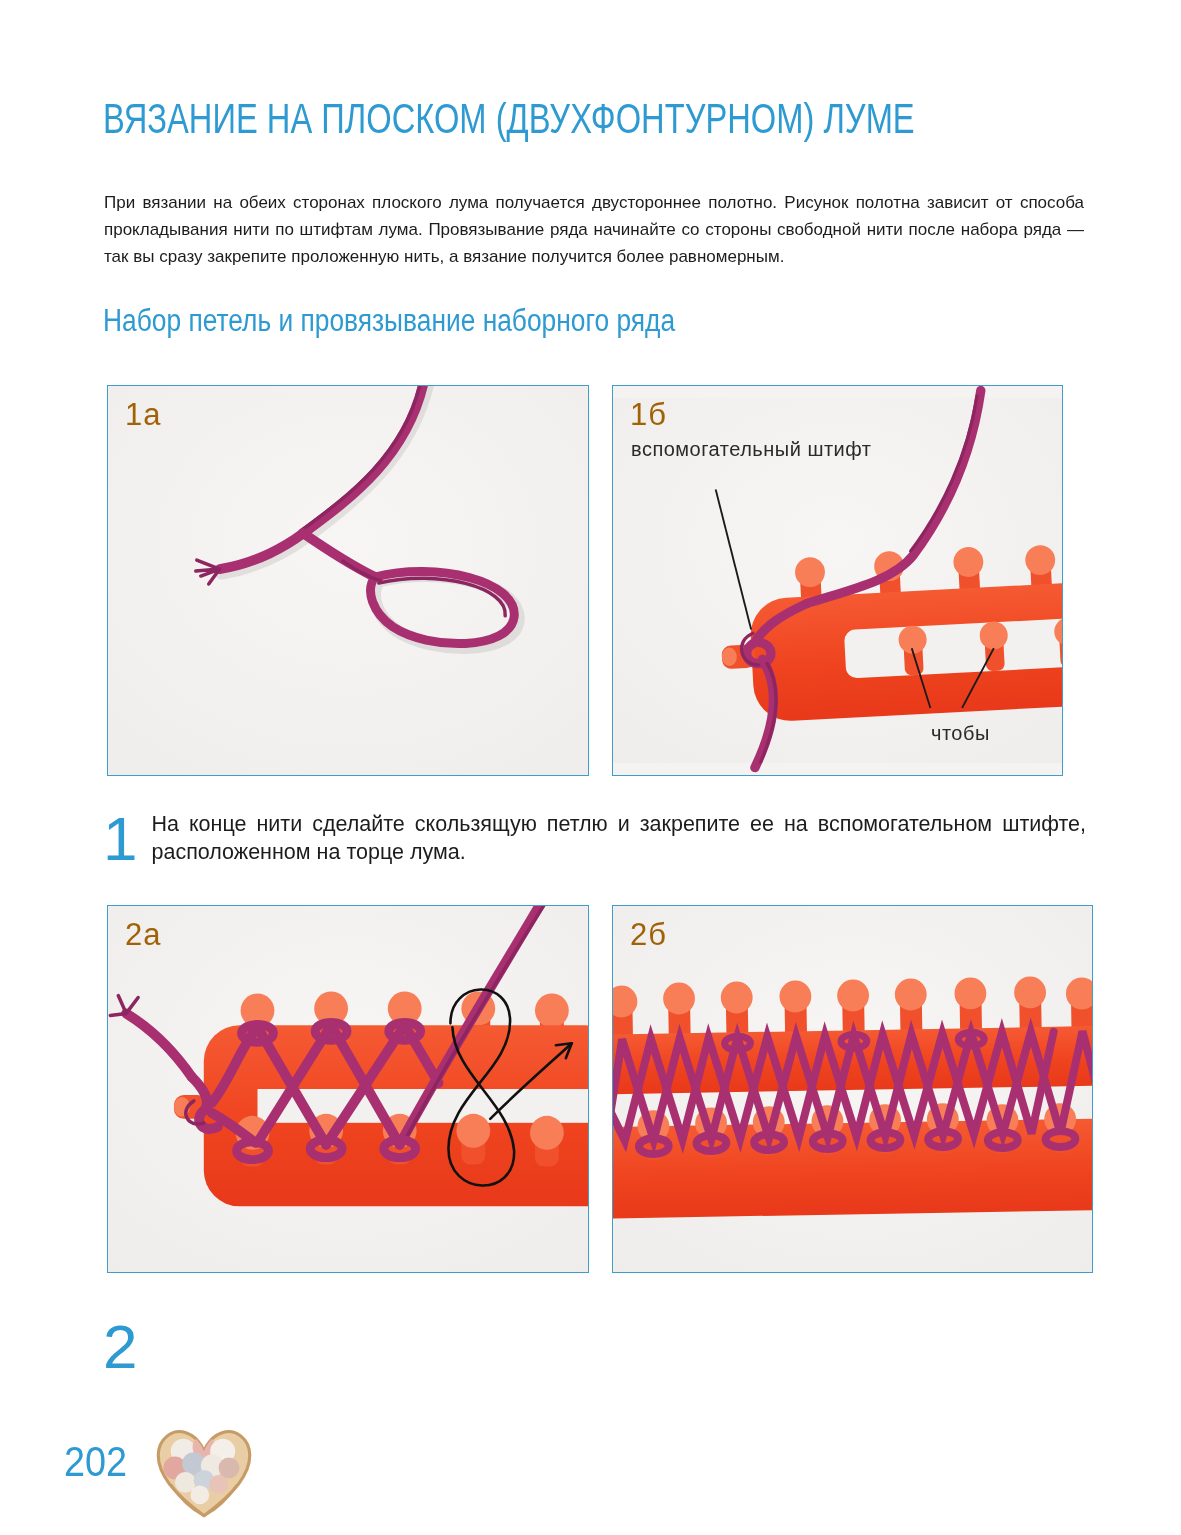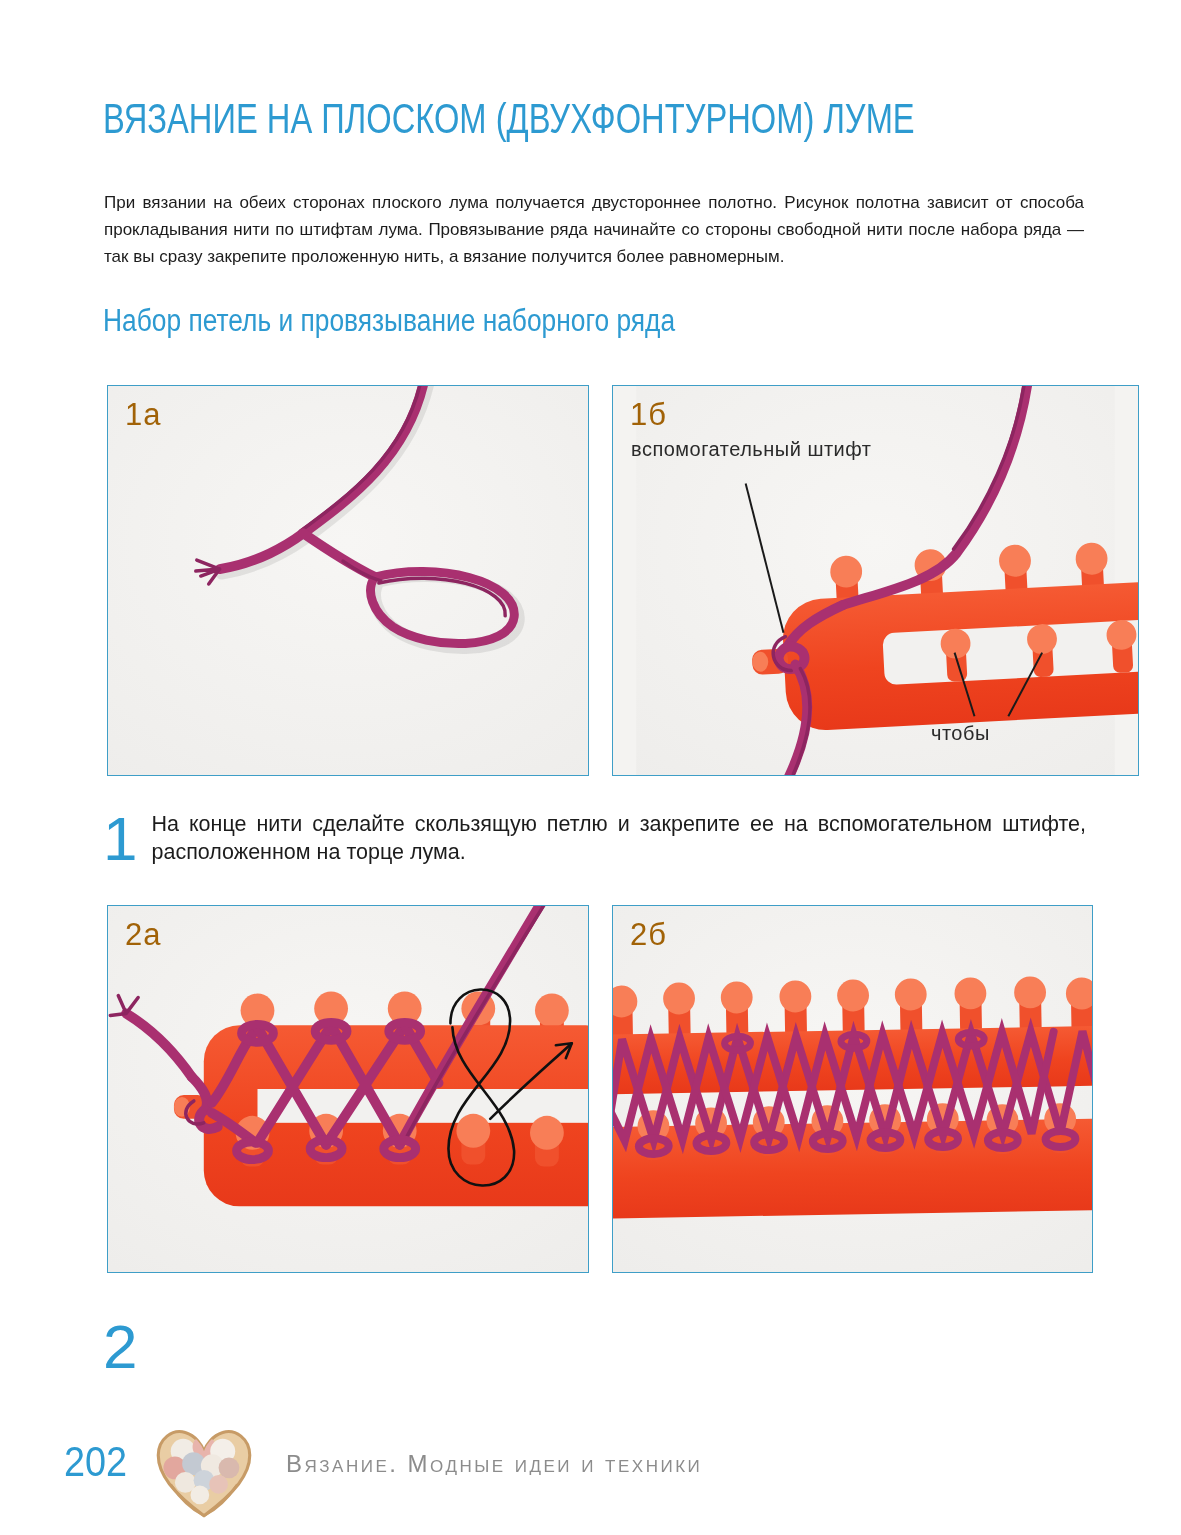--- a/index.html
+++ b/index.html
@@ -36,21 +36,21 @@
   .panel-label{
     position:absolute;left:17px;top:11px;
     font-size:31px;color:#a16207;letter-spacing:1px;z-index:3;
   }
   .annotation{
     position:absolute;z-index:3;
     font-size:20px;color:#2a2a2a;
     letter-spacing:0.5px;white-space:nowrap;
   }
   .p1a{left:107px;top:385px;width:482px;height:391px;}
-  .p1b{left:612px;top:385px;width:527px;height:391px;}
+  .p1b{left:612px;top:385px;width:451px;height:391px;}
   .p2a{left:107px;top:905px;width:482px;height:368px;}
   .p2b{left:612px;top:905px;width:481px;height:368px;}
   .step{
     position:absolute;left:103px;width:983px;
     font-size:21.5px;line-height:28px;text-align:justify;color:#1c1c1c;
   }
   .step1{top:810px;}
   .step2{top:1318px;}
   .step-num{
     float:left;
@@ -436,16 +436,15 @@
         <circle cx="40" cy="42" r="11" fill="#c3c9d2"></circle>
         <circle cx="58" cy="44" r="11" fill="#f0e9e1"></circle>
         <circle cx="74" cy="46" r="10" fill="#d9b9ae"></circle>
         <circle cx="32" cy="60" r="10" fill="#efe8df"></circle>
         <circle cx="50" cy="58" r="10" fill="#cdd3da"></circle>
         <circle cx="64" cy="62" r="9" fill="#e7c3b8"></circle>
         <circle cx="46" cy="72" r="9" fill="#f2ece4"></circle>
       </g>
       <path d="M18,62 C30,80 42,88 50,92 M82,62 C70,80 58,88 50,92" stroke="#c79b66" stroke-width="2.5" fill="none"></path>
     </svg>
-    <span class="book-title">Вязание. Модные идеи и техники</span>
   </div>
 
 </div>
 
 </body></html>

